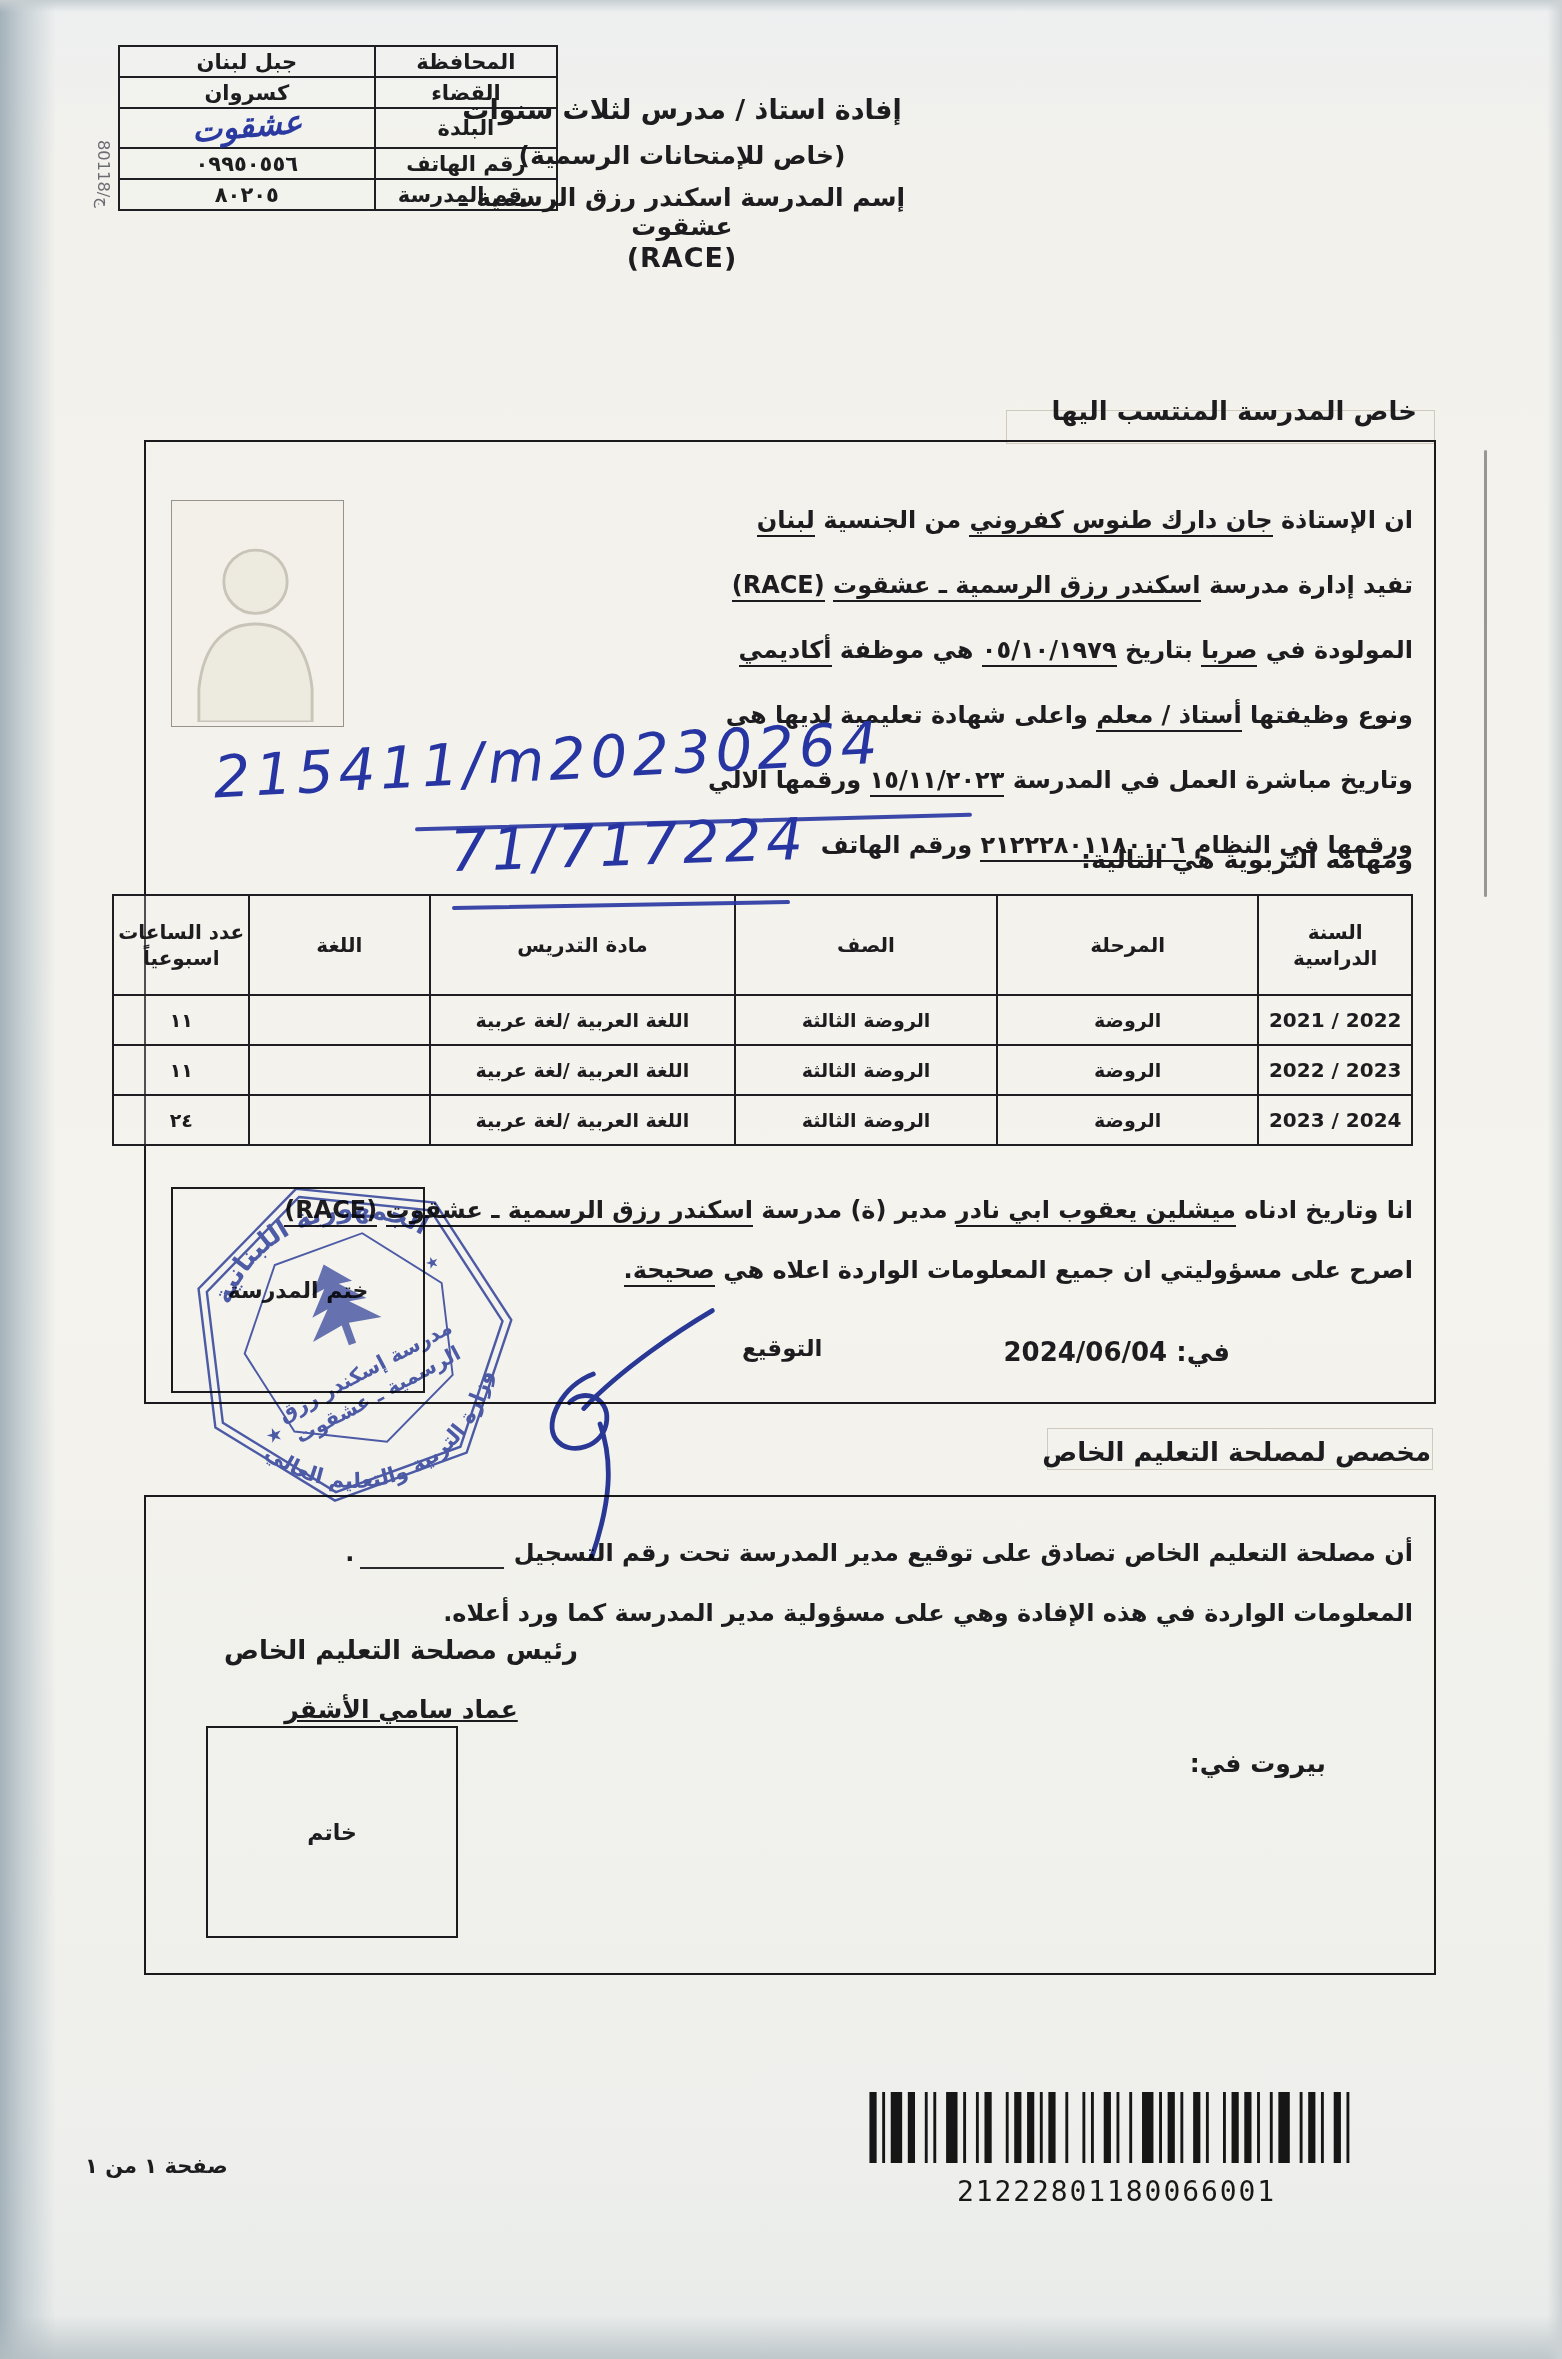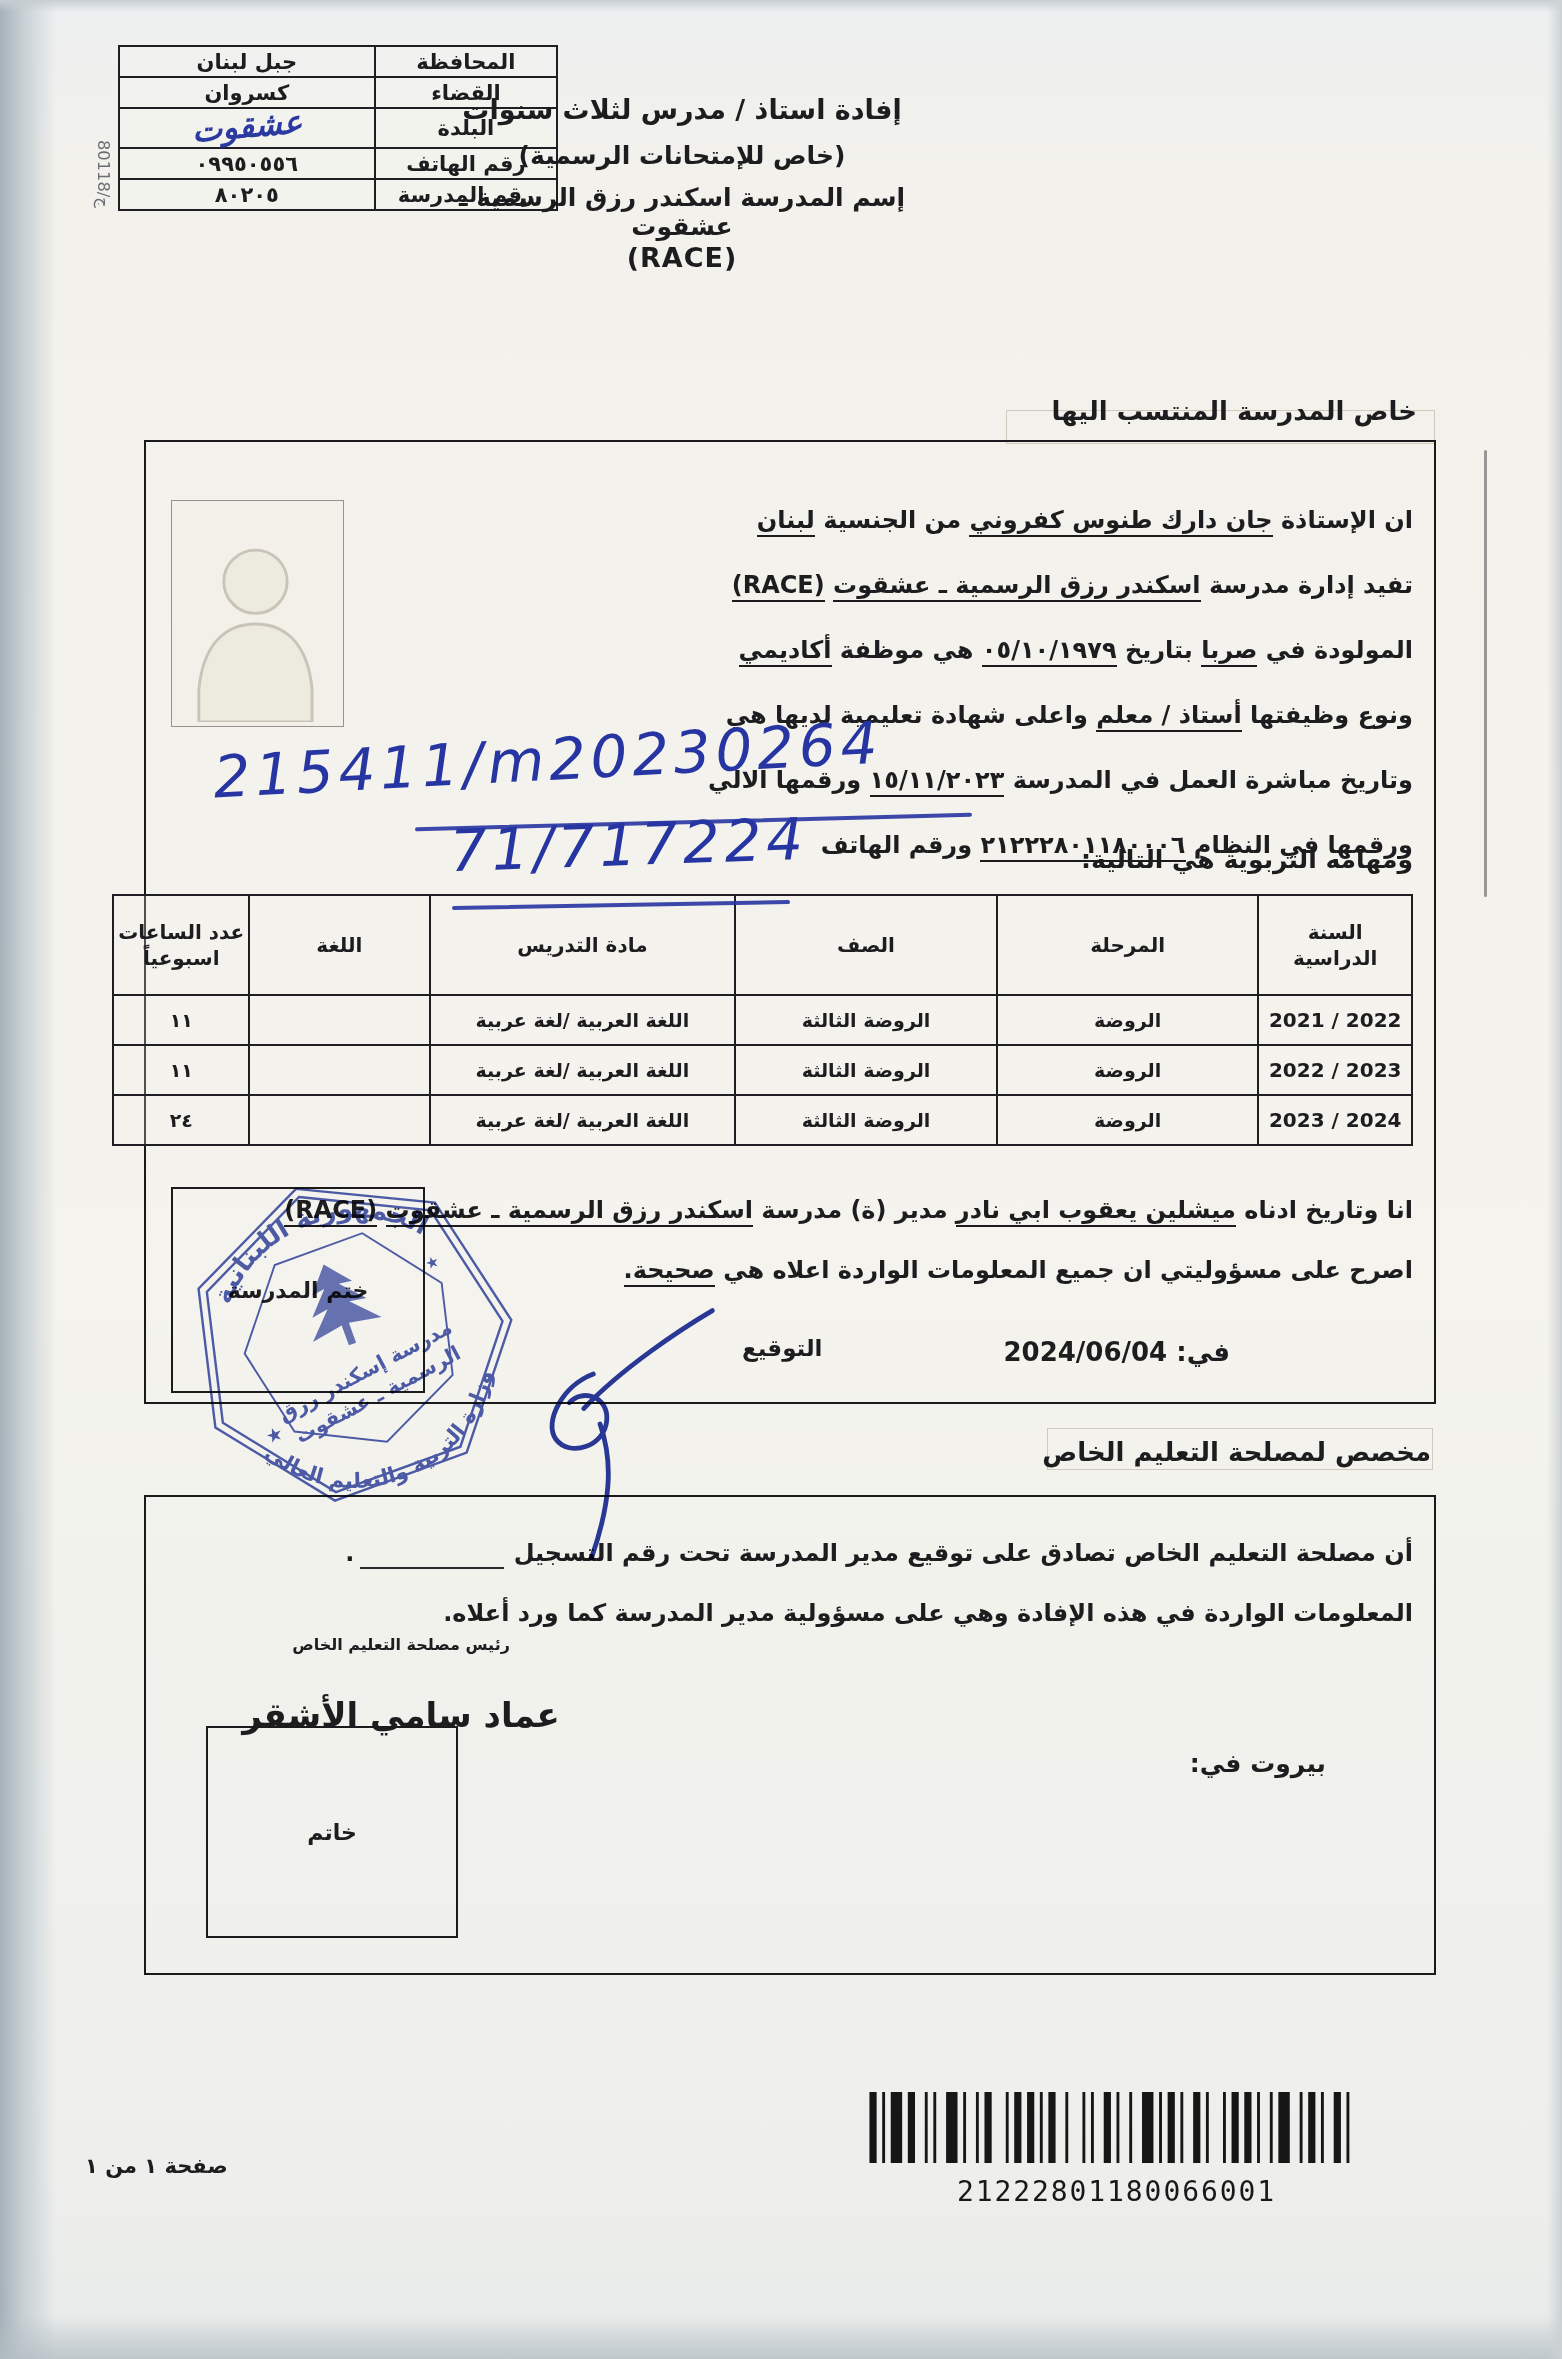--- a/index.html
+++ b/index.html
@@ -72,22 +72,22 @@
   .l1{left:415px;top:820px;width:557px;transform:rotate(-1.5deg);}
   .l2{left:452px;top:903px;width:338px;transform:rotate(-1deg);}
   
   .stamp{position:absolute;left:130px;top:1158px;width:452px;height:384px;z-index:7;mix-blend-mode:multiply;opacity:.95;}
   .signature{position:absolute;left:524px;top:1278px;width:202px;height:288px;z-index:8;mix-blend-mode:multiply;}
   
   .p1,.p2{position:absolute;right:21px;direction:rtl;font-weight:bold;font-size:24px;white-space:nowrap;z-index:4;}
   .p1{top:42px;}
   .p2{top:102px;}
   .blank{display:inline-block;width:144px;height:1em;border-bottom:2.9px solid #2a2a2e;vertical-align:-7.7px;margin:0 9.6px 0 5.8px;}
-  .chief-title{position:absolute;left:29px;top:138px;width:452px;text-align:center;font-size:16px;font-weight:bold;direction:rtl;z-index:4;}
-  .chief-name{position:absolute;left:29px;top:198px;width:452px;text-align:center;font-size:34px;font-weight:bold;direction:rtl;z-index:4;}
+  .chief-title{position:absolute;left:29px;top:138px;width:452px;text-align:center;font-size:26px;font-weight:bold;direction:rtl;z-index:4;}
+  .chief-name{position:absolute;left:29px;top:198px;width:452px;text-align:center;font-size:25px;font-weight:bold;direction:rtl;z-index:4;text-decoration:underline;}
   .seal-box{position:absolute;left:60px;top:229px;width:248px;height:208px;border:2.9px solid #1b1b1d;
             display:flex;align-items:center;justify-content:center;z-index:4;}
   .seal-box span{font-size:22px;font-weight:bold;}
   .beirut{position:absolute;right:108px;top:252px;font-size:25px;font-weight:bold;direction:rtl;z-index:4;}
   
   .barcode-wrap{position:absolute;left:869px;top:2092px;width:495px;z-index:3;}
   .barcode-num{text-align:center;font-family:"DejaVu Sans Mono",monospace;font-size:28px;letter-spacing:1.9px;color:#181818;margin-top:7.7px;}
   .page-footer{position:absolute;left:85px;top:2154px;font-size:21px;font-weight:bold;direction:rtl;z-index:3;}
 </style>
 </head>

